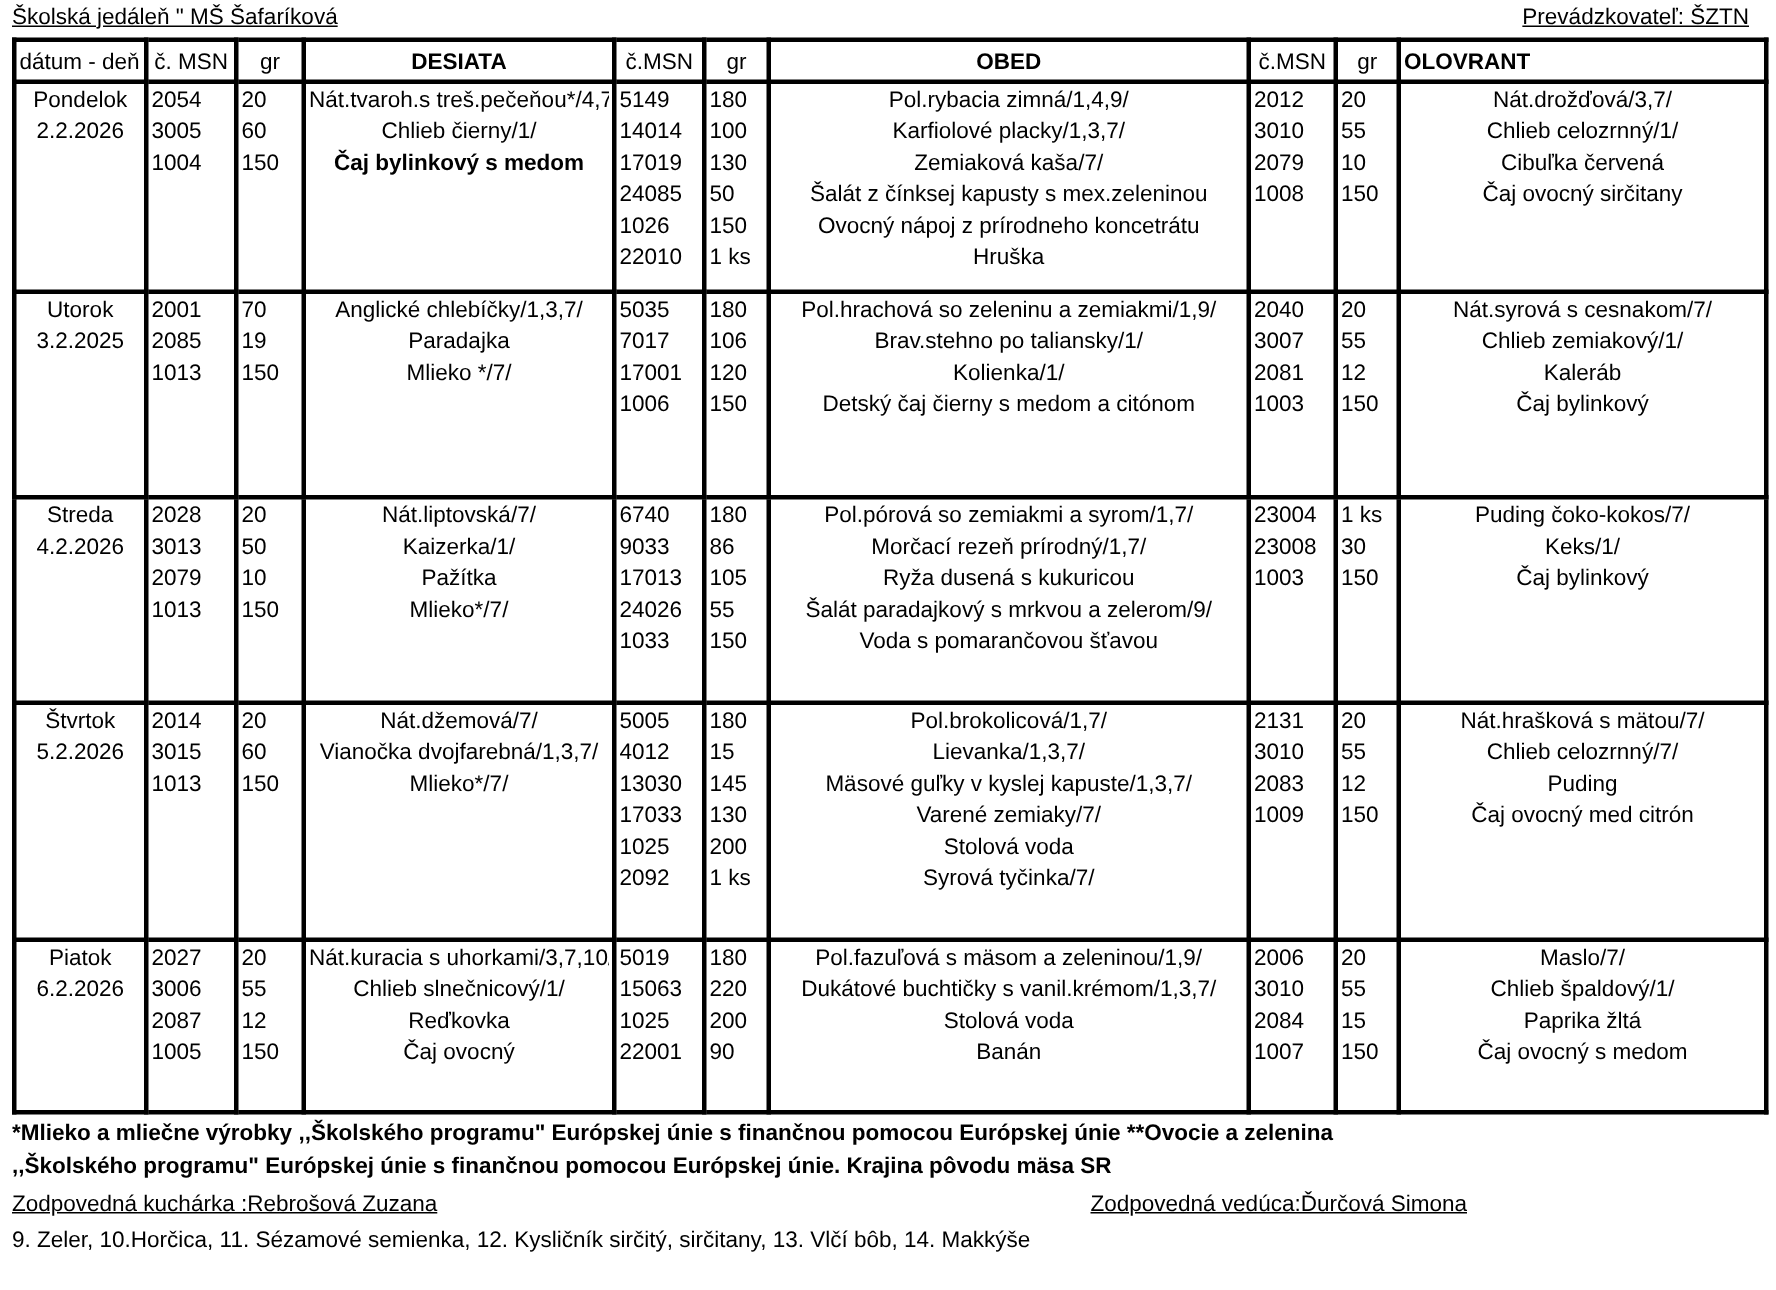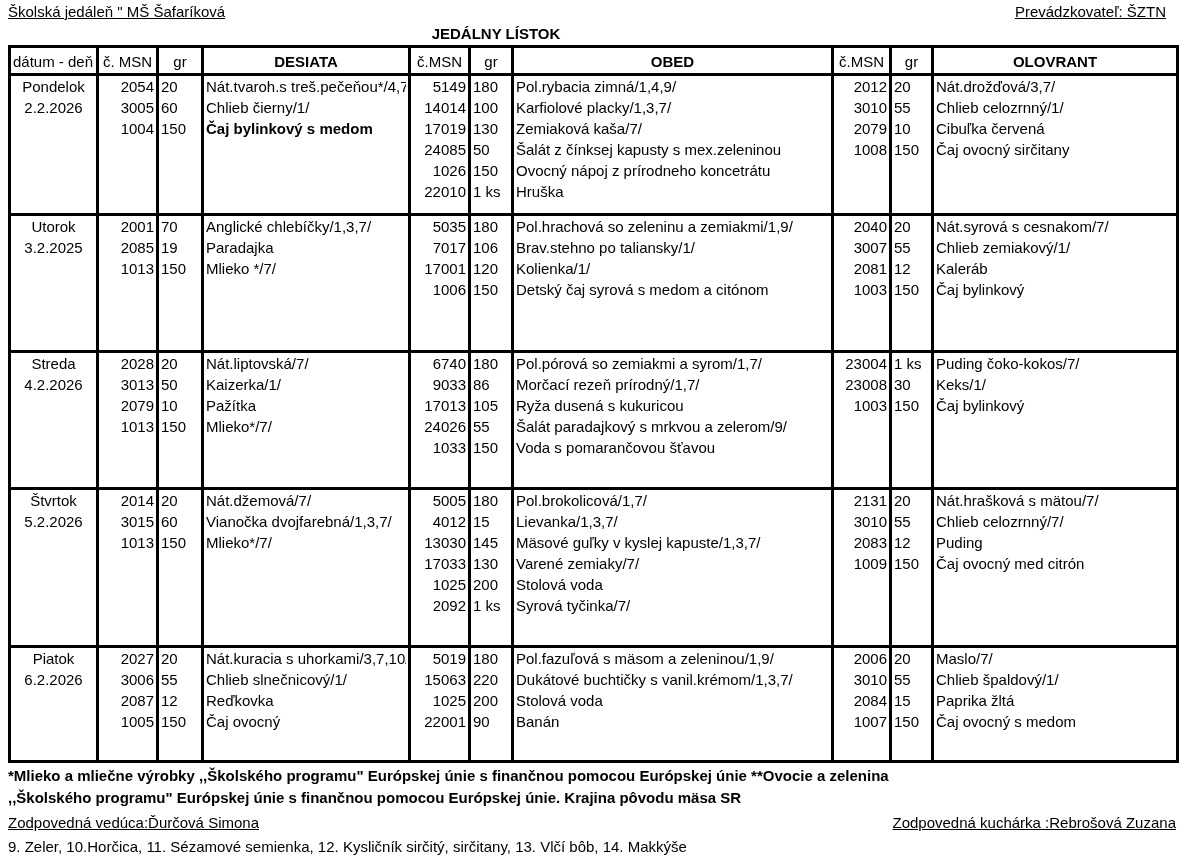--- a/index.html
+++ b/index.html
@@ -6,26 +6,26 @@
   body{width:1184px;height:860px;font-family:"Liberation Sans",sans-serif;font-size:15px;overflow:hidden;}
   .page{padding:3px 8px 0 8px;}
   .topbar{display:flex;justify-content:space-between;align-items:flex-start;padding-right:10px;height:22px;}
   .topbar .u{text-decoration:underline;white-space:nowrap;}
   .titleline{width:976px;text-align:center;font-weight:bold;height:18px;margin-bottom:2px;}
   table.menu{border-collapse:collapse;table-layout:fixed;width:1168px;}
   table.menu td{border:3px solid #000;vertical-align:top;padding:0 2px;overflow:hidden;}
   tr.hdr td{height:20px;text-align:center;white-space:nowrap;padding-top:5px;}
   tr.hdr td.h-date{text-align:left;font-weight:normal;}
   tr.hdr td.h-bold{font-weight:bold;}
-  tr.hdr td.h-left{text-align:center;font-weight:bold;}
+  tr.hdr td.h-left{text-align:left;font-weight:bold;}
   .ln{height:21px;line-height:21px;white-space:nowrap;overflow:hidden;}
   .c-date{text-align:center;}
-  .c-code{text-align:right;}
+  .c-code{text-align:left;}
   .c-gr{text-align:left;padding:0 1px;}
-  .c-item{text-align:left;}
+  .c-item{text-align:center;}
   .b{font-weight:bold;}
   #menu-body tr:nth-child(1) td{height:137px;}
   #menu-body tr:nth-child(2) td{height:134px;}
   #menu-body tr:nth-child(3) td{height:134px;}
   #menu-body tr:nth-child(4) td{height:155px;}
   #menu-body tr:nth-child(5) td{height:112px;}
   .footer{padding-top:2px;}
   .f-bold{font-weight:bold;line-height:22px;white-space:nowrap;}
   .signs{display:flex;justify-content:space-between;line-height:24px;margin-top:2px;}
   .signs .u{text-decoration:underline;white-space:nowrap;}
@@ -36,21 +36,20 @@
 </head>
 <body>
 
 <div class="page">
 
   <div class="topbar">
     <span class="u">Školská jedáleň " MŠ Šafaríková</span>
     <span class="u">Prevádzkovateľ: ŠZTN</span>
   </div>
 
-  <div class="titleline">JEDÁLNY LÍSTOK</div>
 
   <table class="menu">
     <colgroup>
       <col style="width:88px">
         <col style="width:60px">
         <col style="width:45px">
         <col style="width:207px">
       <col style="width:60px">
         <col style="width:43px">
         <col style="width:320px">
@@ -165,21 +164,21 @@
           <td class="c-gr">
             <div class="ln">180</div>
             <div class="ln">106</div>
             <div class="ln">120</div>
             <div class="ln">150</div>
           </td>
           <td class="c-item">
             <div class="ln">Pol.hrachová so zeleninu a zemiakmi/1,9/</div>
             <div class="ln">Brav.stehno po taliansky/1/</div>
             <div class="ln">Kolienka/1/</div>
-            <div class="ln">Detský čaj syrová s medom a citónom</div>
+            <div class="ln">Detský čaj čierny s medom a citónom</div>
           </td>
           <td class="c-code">
             <div class="ln">2040</div>
             <div class="ln">3007</div>
             <div class="ln">2081</div>
             <div class="ln">1003</div>
           </td>
           <td class="c-gr">
             <div class="ln">20</div>
             <div class="ln">55</div>
@@ -376,19 +375,19 @@
             <div class="ln">Čaj ovocný s medom</div>
           </td>
         </tr>
       </tbody>
   </table>
 
   <div class="footer">
     <div class="f-bold">*Mlieko a mliečne výrobky ,,Školského programu" Európskej únie s finančnou pomocou Európskej únie **Ovocie a zelenina</div>
     <div class="f-bold">,,Školského programu" Európskej únie s finančnou pomocou Európskej únie. Krajina pôvodu mäsa SR</div>
     <div class="signs">
+      <span class="u">Zodpovedná kuchárka :Rebrošová Zuzana</span>
       <span class="u right">Zodpovedná vedúca:Ďurčová  Simona</span>
-      <span class="u">Zodpovedná kuchárka :Rebrošová Zuzana</span>
     </div>
     <div class="allerg">9. Zeler, 10.Horčica, 11. Sézamové semienka, 12. Kysličník sirčitý, sirčitany, 13. Vlčí bôb, 14. Makkýše</div>
   </div>
 
 </div>
 
 </body></html>

